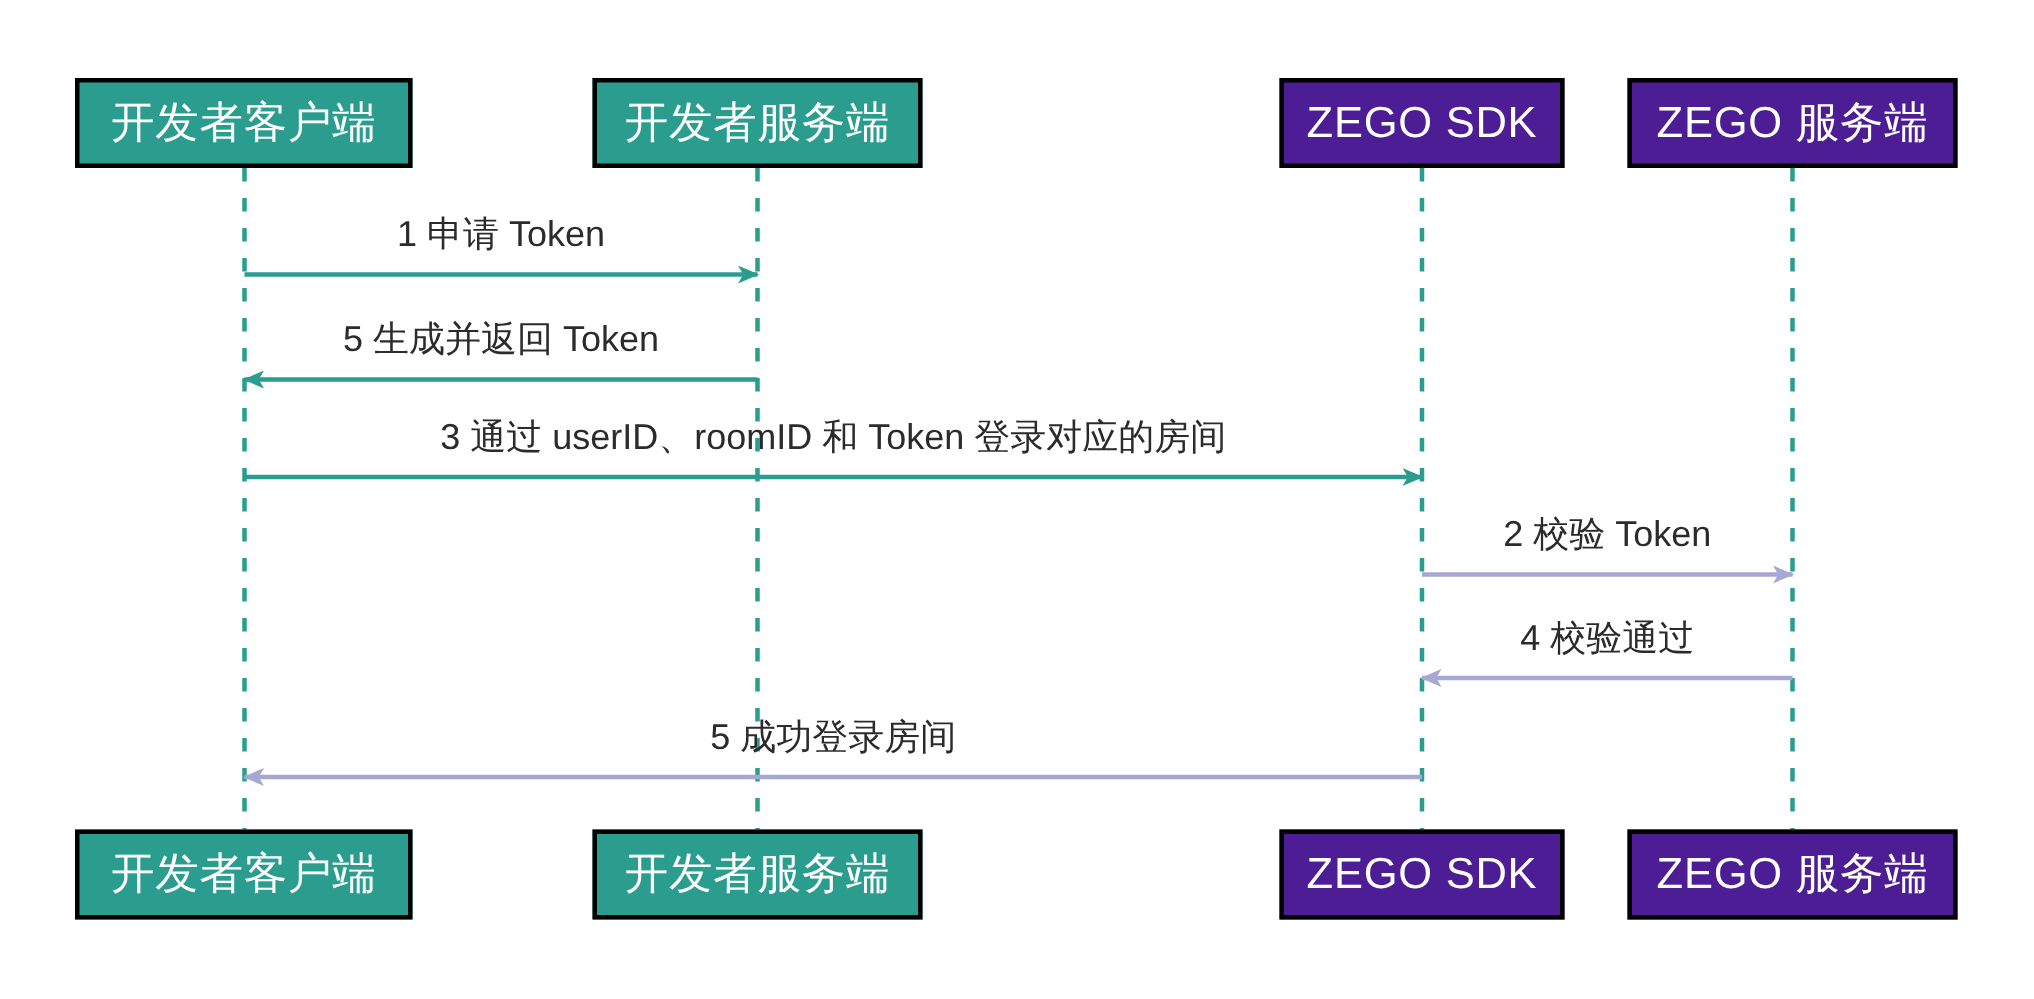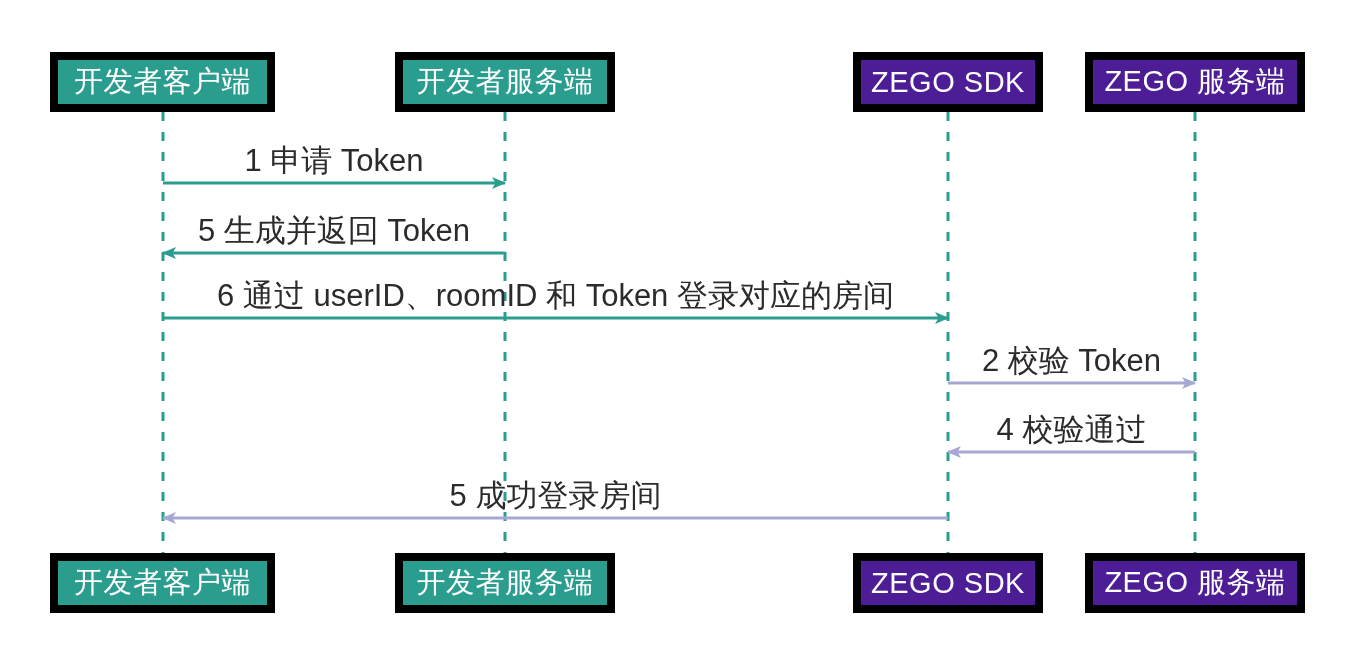--- a/index.html
+++ b/index.html
@@ -28,29 +28,29 @@
   }
   .participant-box {
     position: absolute;
     box-sizing: border-box;
     display: flex;
     align-items: center;
     justify-content: center;
     color: #ffffff;
     font-size: 29px;
     letter-spacing: 0.5px;
-    border: 8px solid #000000;
+    border: 3px solid #000000;
     white-space: nowrap;
   }
   .participant-box.teal { background: #2a9d8f; }
   .participant-box.purple { background: #4c1d95; }
   .msg-label {
     position: absolute;
     color: #2b2b2b;
-    font-size: 31px;
+    font-size: 24px;
     white-space: nowrap;
     text-align: center;
   }
 </style>
 </head>
 <body>
 
 <div id="diagram">
 
   <svg class="layer" viewBox="0 0 1356 666" xmlns="http://www.w3.org/2000/svg">
@@ -102,19 +102,19 @@
       <div class="participant-box purple" style="left: 853px; top: 553px; width: 190px; height: 60px;">
         <span>ZEGO SDK</span>
       </div>
       <div class="participant-box purple" style="left: 1085px; top: 553px; width: 220px; height: 60px;">
         <span>ZEGO 服务端</span>
       </div>
     </div>
   <div id="labels">
       <div class="msg-label" style="left: 163px; width: 342px; top: 140px;">1 申请 Token</div>
       <div class="msg-label" style="left: 163px; width: 342px; top: 210px;">5 生成并返回 Token</div>
-      <div class="msg-label" style="left: 163px; width: 785px; top: 275px;">6 通过 userID、roomID 和 Token 登录对应的房间</div>
+      <div class="msg-label" style="left: 163px; width: 785px; top: 275px;">3 通过 userID、roomID 和 Token 登录对应的房间</div>
       <div class="msg-label" style="left: 948px; width: 247px; top: 340px;">2 校验 Token</div>
       <div class="msg-label" style="left: 948px; width: 247px; top: 409px;">4 校验通过</div>
       <div class="msg-label" style="left: 163px; width: 785px; top: 475px;">5 成功登录房间</div>
     </div>
 
 </div>
 
 </body></html>

